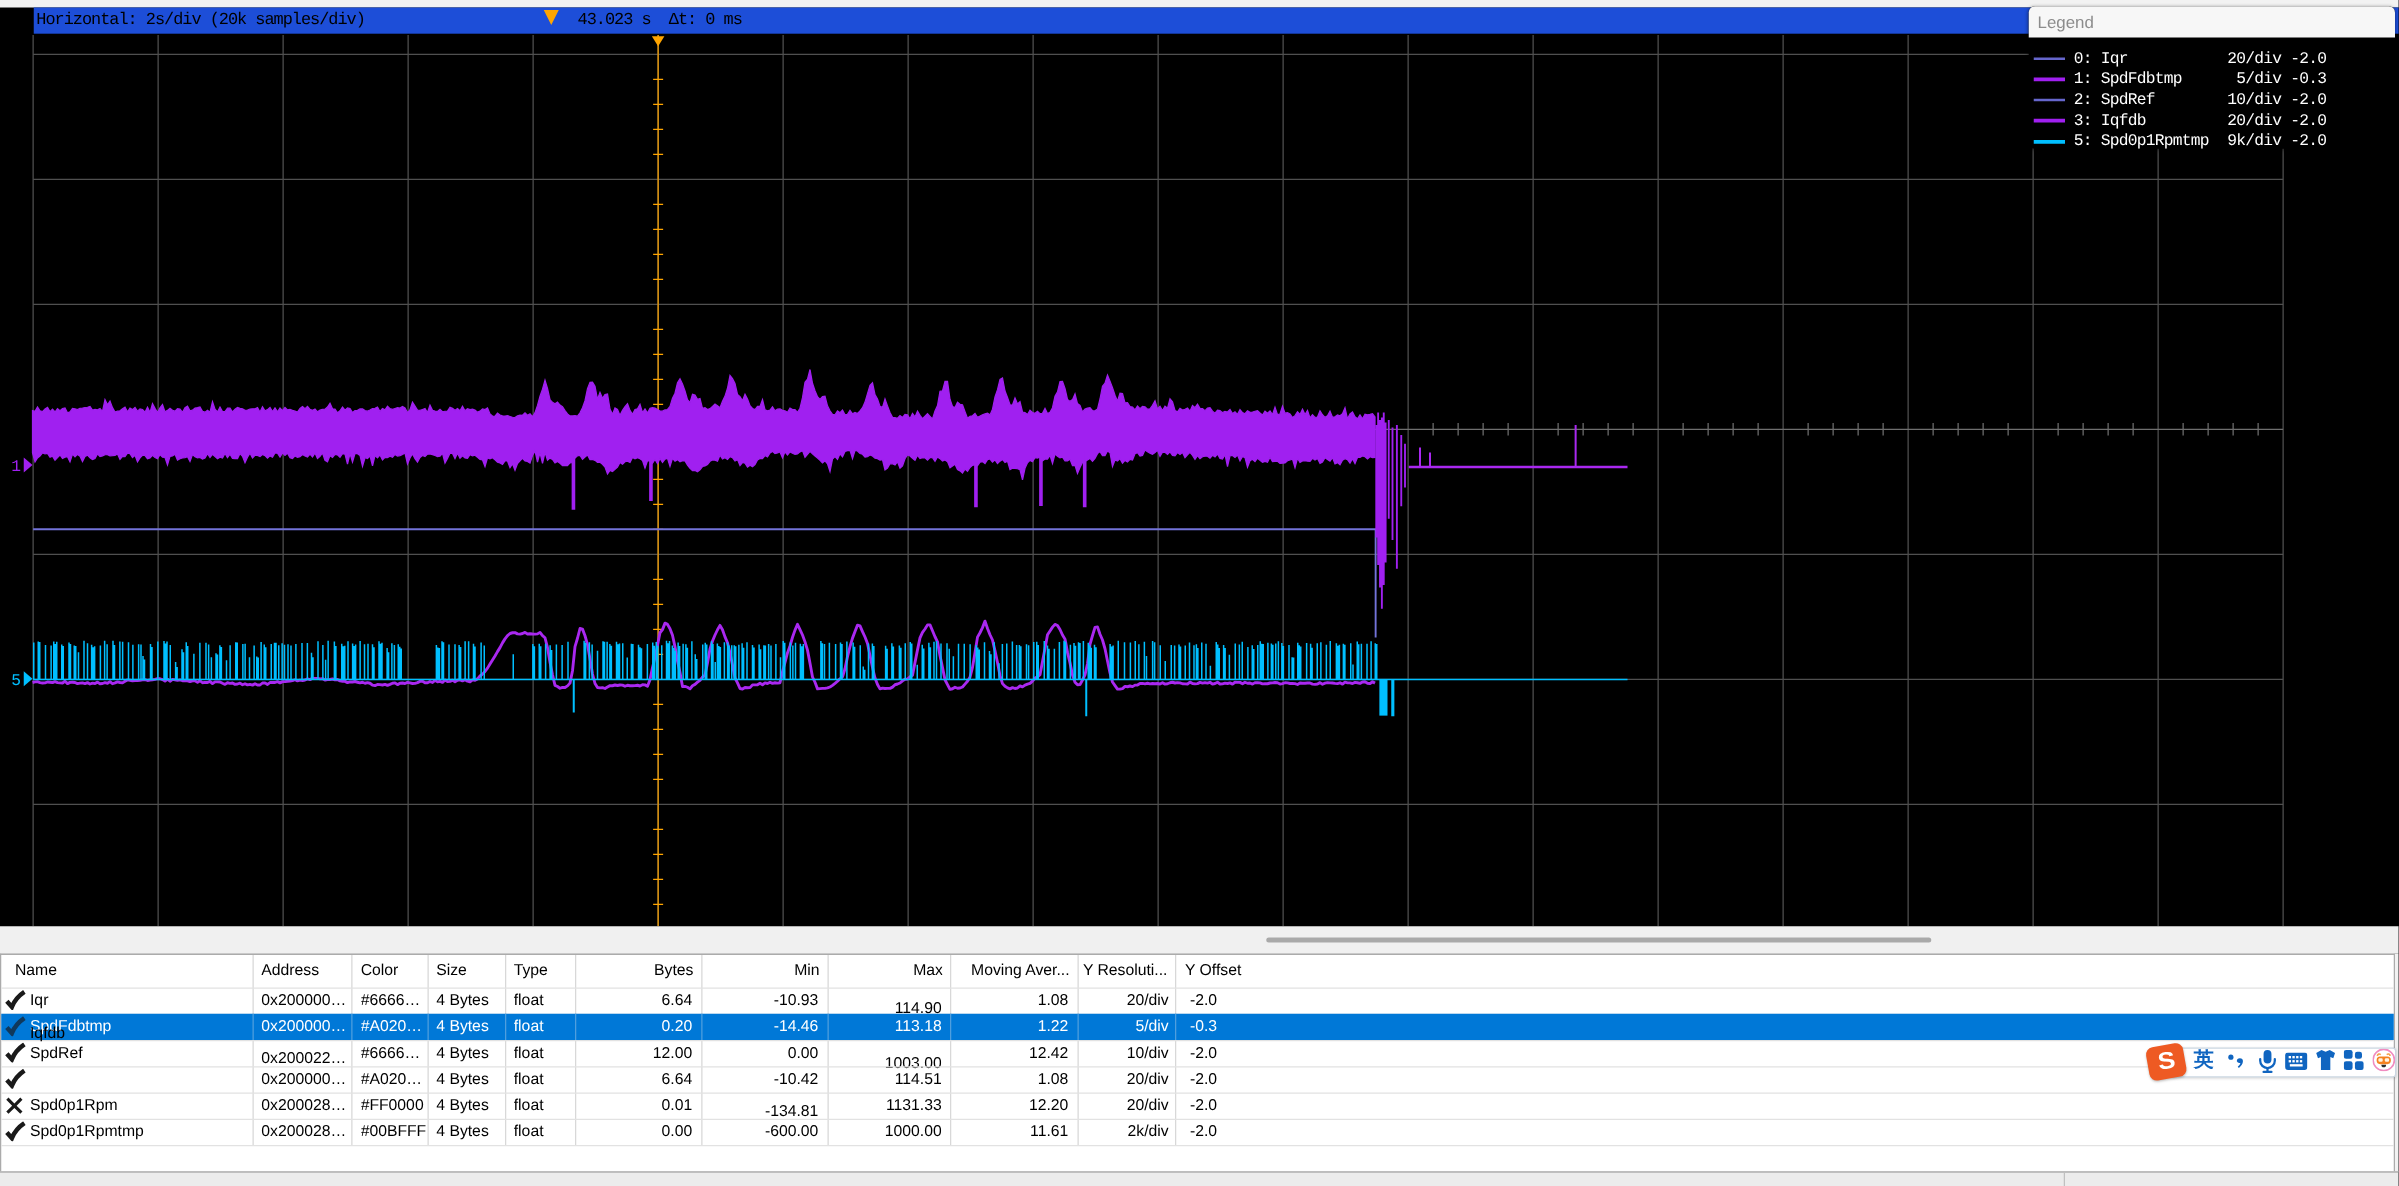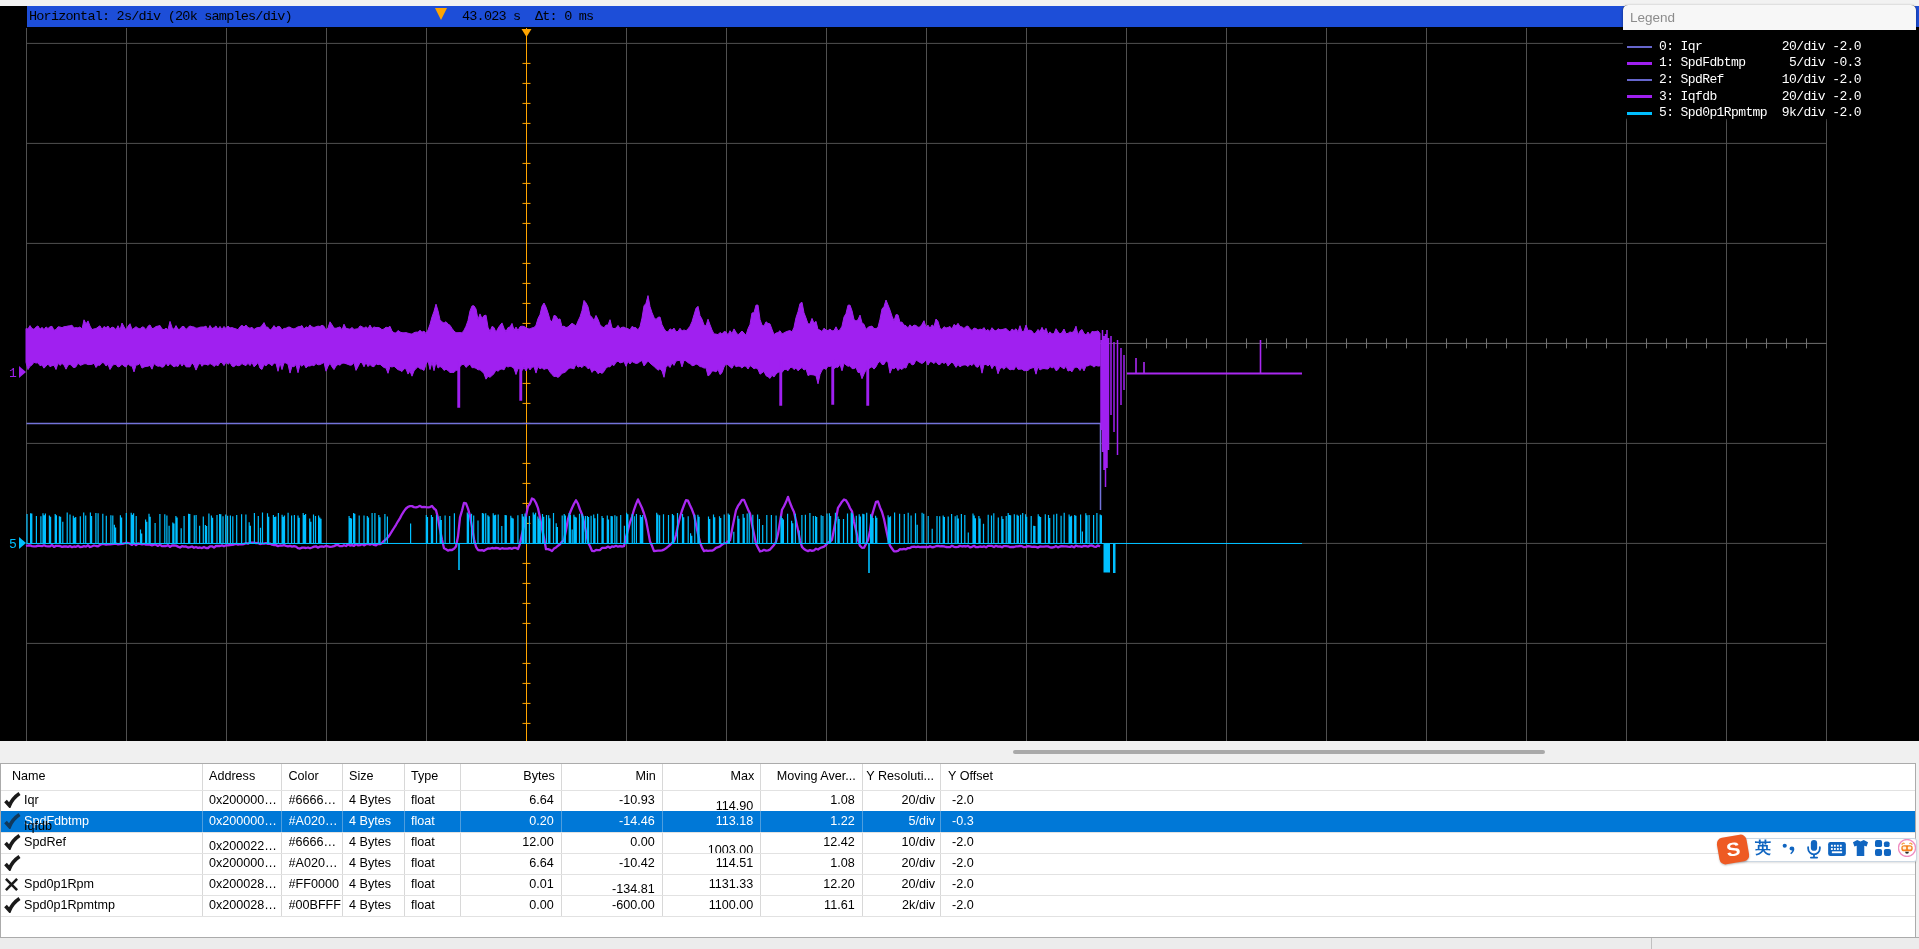--- a/index.html
+++ b/index.html
@@ -230,21 +230,21 @@
         <path d="M1.5 9 L5.5 13.5 C7.5 8.5 11 4.5 15.5 1.5" stroke="#1a1a1a" stroke-width="3.6" fill="none"></path>
       </svg>
     </div>
 <div class="cell" style="left:24px;top:894.5px;width:175px;height:21px">Spd0p1Rpmtmp</div>
 <div class="cell" style="left:209.0px;top:894.5px;width:69.5px;height:21px">0x200028…</div>
 <div class="cell" style="left:288.5px;top:894.5px;width:52.5px;height:21px">#00BFFF</div>
 <div class="cell" style="left:349.0px;top:894.5px;width:52.0px;height:21px">4 Bytes</div>
 <div class="cell" style="left:411.0px;top:894.5px;width:46.89999999999998px;height:21px">float</div>
 <div class="cell r" style="left:460.4px;top:894.5px;width:93.39999999999998px;height:21px">0.00</div>
 <div class="cell r" style="left:560.8px;top:894.5px;width:93.90000000000009px;height:21px">-600.00</div>
-<div class="cell r" style="left:661.7px;top:894.5px;width:91.69999999999993px;height:21px">1100.00</div>
+<div class="cell r" style="left:661.7px;top:894.5px;width:91.69999999999993px;height:21px">1000.00</div>
 <div class="cell r" style="left:760.4px;top:894.5px;width:94.30000000000007px;height:21px">11.61</div>
 <div class="cell r" style="left:861.7px;top:894.5px;width:73.29999999999995px;height:21px">2k/div</div>
 <div class="cell" style="left:952px;top:894.5px;width:100px;height:21px">-2.0</div>
 <div class="hsep" style="top:915.5px"></div>
 </div>
 <div id="tblbot"></div>
 <div id="statusbar">
     <div class="sdiv"></div>
   </div>
 

